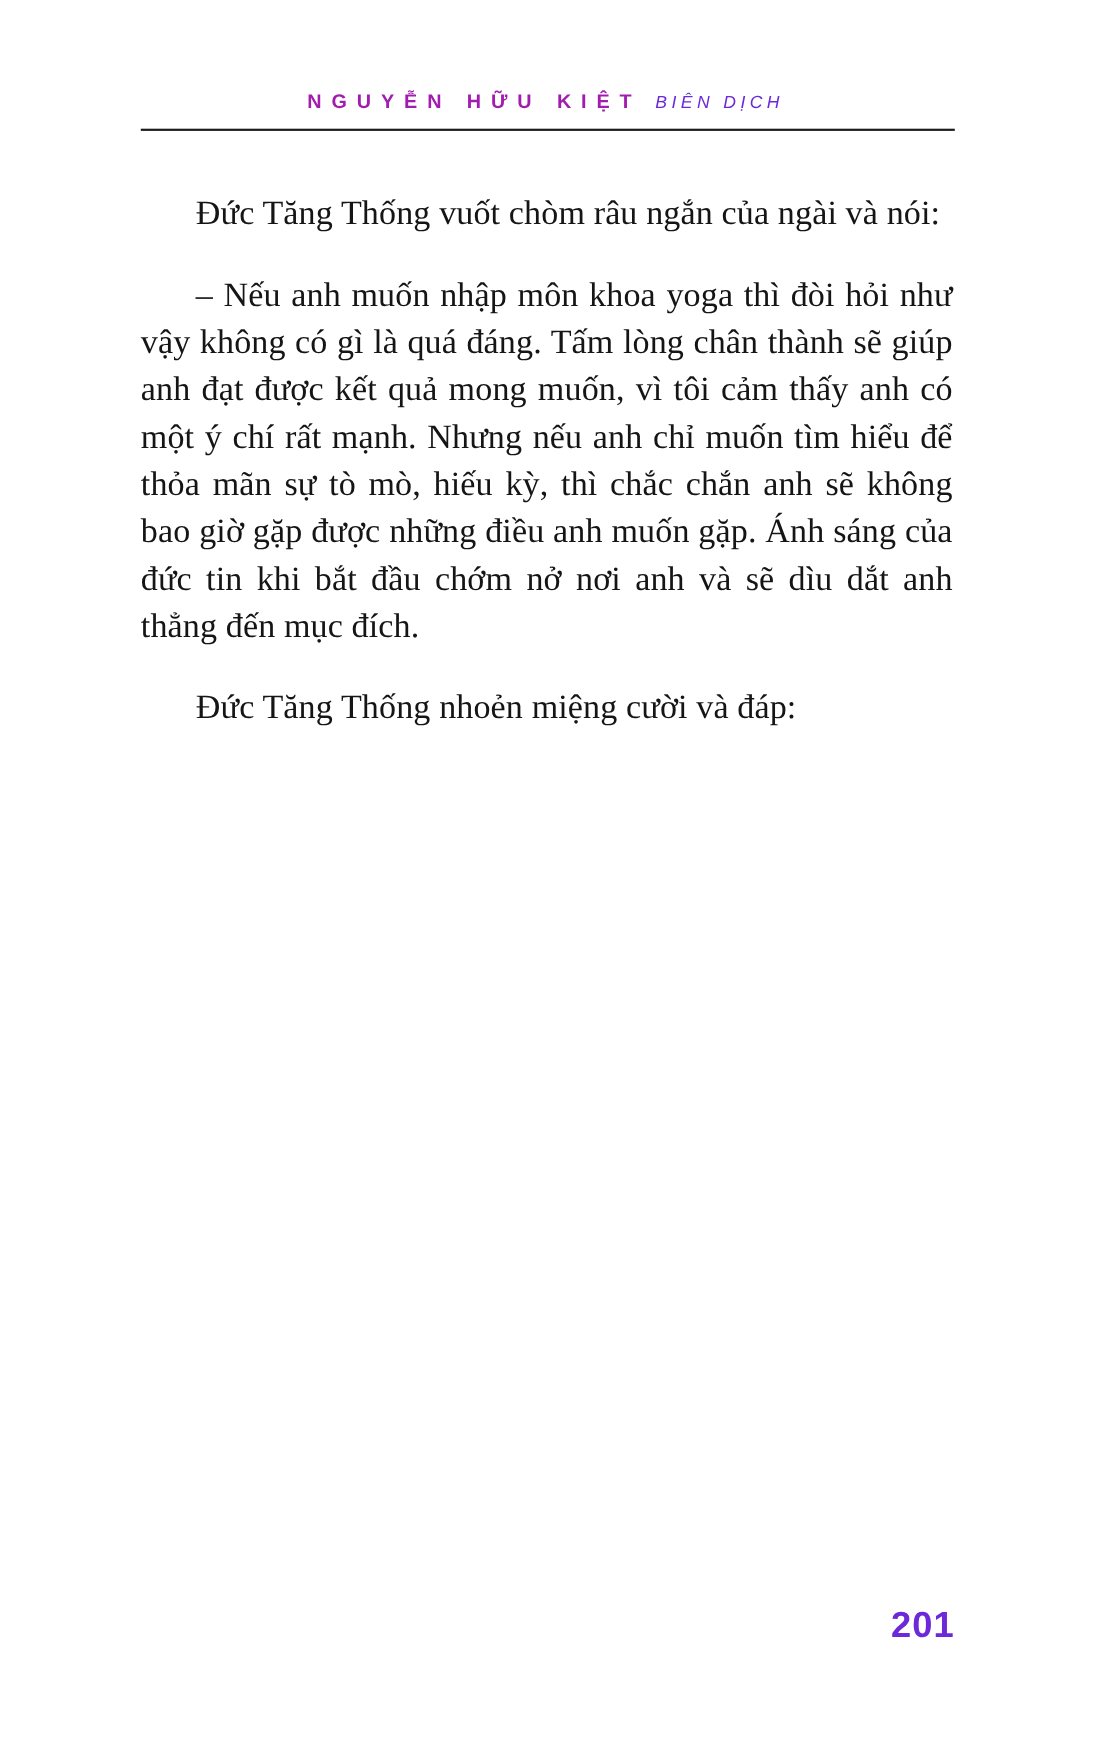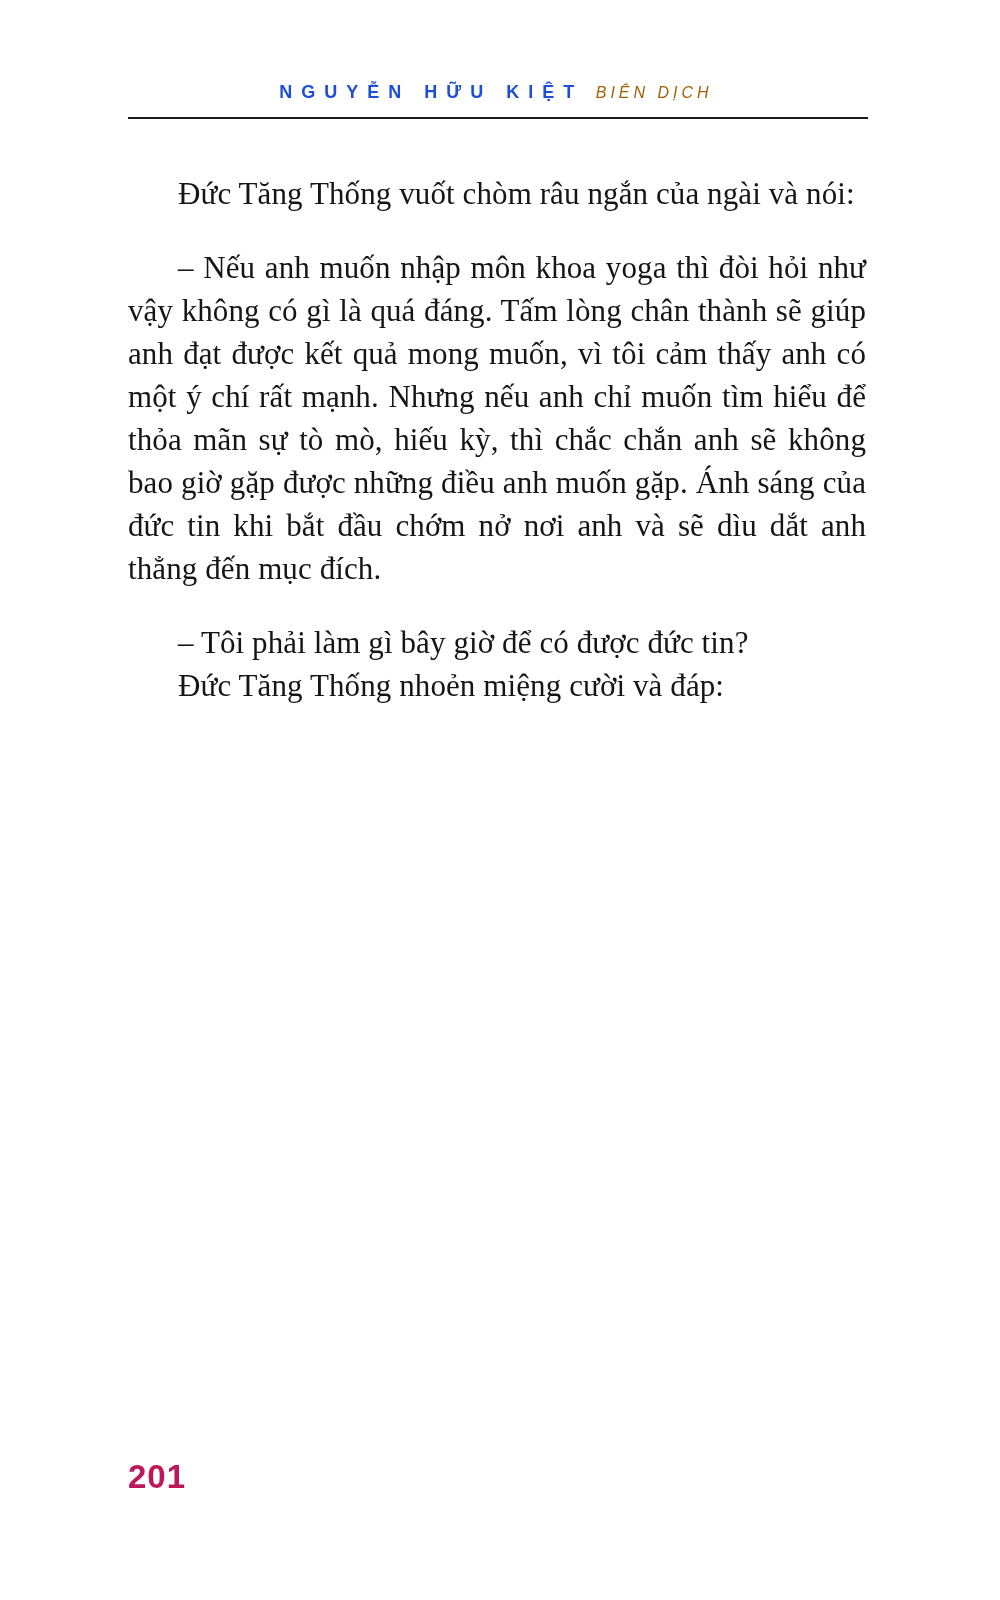--- a/index.html
+++ b/index.html
@@ -22,28 +22,28 @@
     left: 128px;
     width: 736px;
     text-align: center;
     white-space: nowrap;
     font-family: "Liberation Sans", sans-serif;
   }
   .running-header .author {
     font-weight: 700;
     font-size: 18px;
     letter-spacing: 9px;
-    color: #1d4ed8;
+    color: #a21caf;
   }
   .running-header .subtitle {
     font-style: italic;
     font-weight: 400;
     font-size: 16px;
     letter-spacing: 4px;
-    color: #a16207;
+    color: #6d28d9;
     margin-left: 8px;
   }
   .header-rule {
     position: absolute;
     top: 117px;
     left: 128px;
     width: 740px;
     height: 0;
     border-top: 2px solid #1b1b1b;
   }
@@ -58,42 +58,41 @@
     letter-spacing: 0.1px;
   }
   .para { margin-bottom: 31px; }
   .para.indent { text-indent: 50px; font-family: Liberation Serif, serif; }
   .para.tight { margin-bottom: 0; }
   .page-number {
     position: absolute;
     top: 1458px;
     left: 128px;
     width: 740px;
-    text-align: left;
+    text-align: right;
     font-family: "Liberation Sans", sans-serif;
     font-weight: 700;
     font-size: 33px;
-    color: #be185d;
+    color: #6d28d9;
     letter-spacing: 1px;
   }
 </style>
 </head>
 <body>
 
 <div class="page">
 
   <div class="running-header">
     <span class="author">NGUYỄN HỮU KIỆT</span>
     <span class="subtitle">BIÊN DỊCH</span>
   </div>
 
   <div class="header-rule"></div>
 
   <div class="body-text">
     <p class="para indent">Đức Tăng Thống vuốt chòm râu ngắn của ngài và nói:</p>
     <p class="para indent">– Nếu anh muốn nhập môn khoa yoga thì đòi hỏi như vậy không có gì là quá đáng. Tấm lòng chân thành sẽ giúp anh đạt được kết quả mong muốn, vì tôi cảm thấy anh có một ý chí rất mạnh. Nhưng nếu anh chỉ muốn tìm hiểu để thỏa mãn sự tò mò, hiếu kỳ, thì chắc chắn anh sẽ không bao giờ gặp được những điều anh muốn gặp. Ánh sáng của đức tin khi bắt đầu chớm nở nơi anh và sẽ dìu dắt anh thẳng đến mục đích.</p>
-    <p class="para indent tight">– Tôi phải làm gì bây giờ để có được đức tin?</p>
     <p class="para indent">Đức Tăng Thống nhoẻn miệng cười và đáp:</p>
   </div>
 
   <div class="page-number">201</div>
 
 </div>
 
 </body></html>

